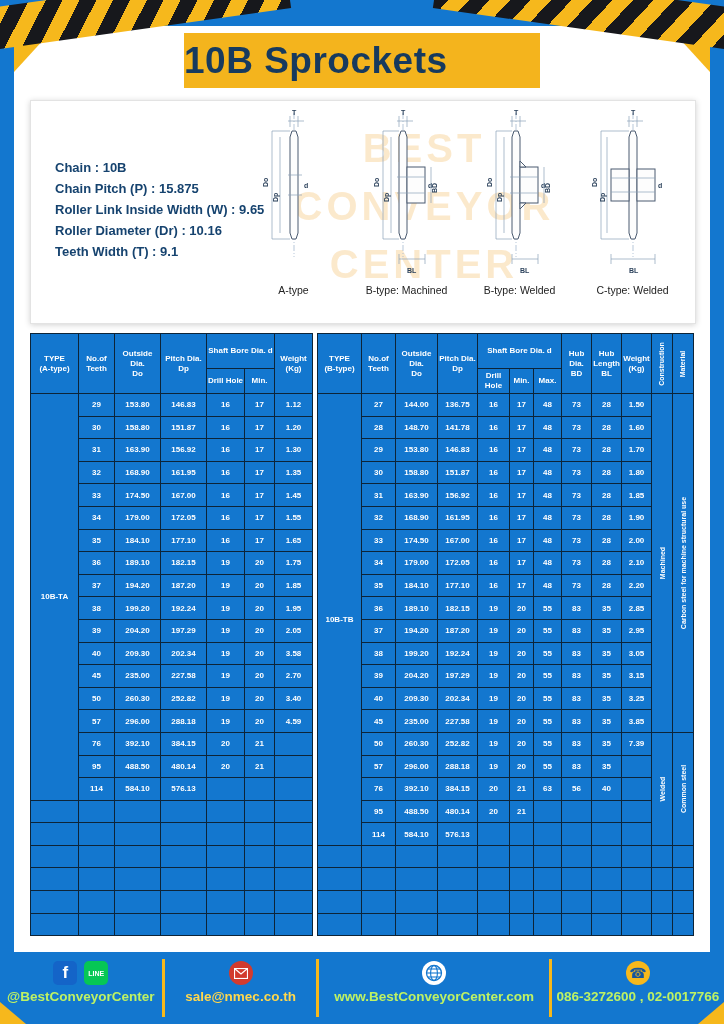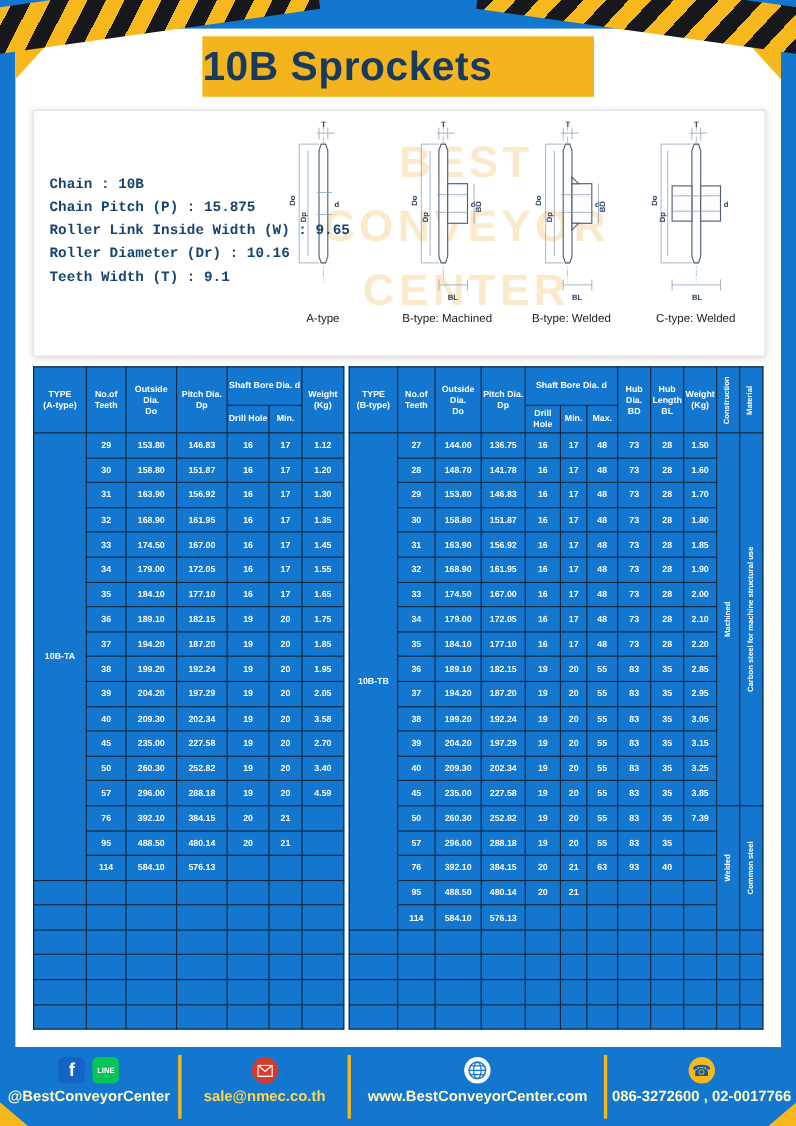--- a/index.html
+++ b/index.html
@@ -18,21 +18,21 @@
   .bcorner{position:absolute;bottom:0;width:26px;height:22px;background:#f6b81c;z-index:6;}
   .bcorner-l{left:0;clip-path:polygon(0 0,0 100%,100% 100%);}
   .bcorner-r{right:0;clip-path:polygon(100% 0,100% 100%,0 100%);}
 
   .banner{position:absolute;left:184px;top:33px;width:356px;height:55px;background:#f4b41d;
           display:flex;align-items:center;z-index:7;}
   .banner h1{margin:0;font-size:37px;color:#173a5e;font-weight:bold;letter-spacing:.5px;}
 
   .spec-panel{position:absolute;left:30px;top:100px;width:664px;height:222px;background:#fff;
               border:1px solid #e3e3e3;box-shadow:0 1px 6px rgba(0,0,0,.18);}
-  .specs{position:absolute;left:14px;top:56px;z-index:3;font-family:Liberation Mono, monospace;}
+  .specs{position:absolute;left:24px;top:56px;z-index:3;}
   .specs div{font-size:13px;font-weight:bold;color:#16436f;line-height:21px;white-space:nowrap;}
 
   .watermark{position:absolute;left:223px;top:18px;width:340px;text-align:center;opacity:.22;
              pointer-events:none;z-index:1;}
   .watermark div{font-size:40px;font-weight:bold;color:#f09d1c;letter-spacing:4px;line-height:58px;}
 
   .diagrams{position:absolute;left:206px;top:6px;width:452px;display:flex;z-index:2;}
   .fig{width:113px;display:flex;flex-direction:column;align-items:center;}
   .fig svg{width:100px;height:176px;}
   .fig .cap{font-size:10.5px;color:#222;margin-top:1px;white-space:nowrap;}
@@ -63,21 +63,21 @@
         align-items:center;justify-content:flex-start;gap:4px;border-right:3px solid #f6b81c;
         padding-top:2px;}
   .fsec.last{border-right:none;}
   .icons{display:flex;gap:7px;align-items:center;}
   .icon{width:24px;height:24px;display:flex;align-items:center;justify-content:center;box-sizing:border-box;}
   .fb{background:#1464c8;color:#fff;font-weight:bold;font-size:17px;border-radius:5px;}
   .lineic{background:#06c755;color:#fff;font-weight:bold;font-size:7px;border-radius:5px;}
   .mail{background:#d23b2e;border-radius:50%;}
   .globe{background:#ffffff;border-radius:50%;}
   .phoneic{background:#f6b81c;border-radius:50%;color:#14559e;font-size:14px;}
-  .flabel{font-size:13.5px;font-weight:bold;color:#fef9c3;white-space:nowrap;}
+  .flabel{font-size:13.5px;font-weight:bold;color:#bef264;white-space:nowrap;}
   .flabel.yellow{color:#ffd84d;}
 </style>
 </head>
 <body>
 
 <div class="page">
   <div class="inner"></div>
 
   <div class="hz hz-left"></div>
   <div class="hz hz-right"></div>
@@ -696,21 +696,21 @@
             <td>35</td>
             <td></td>
           </tr>
           <tr>
             <td>76</td>
             <td>392.10</td>
             <td>384.15</td>
             <td>20</td>
             <td>21</td>
             <td>63</td>
-            <td>93</td>
+            <td>56</td>
             <td>40</td>
             <td></td>
           </tr>
           <tr>
             <td>95</td>
             <td>488.50</td>
             <td>480.14</td>
             <td>20</td>
             <td>21</td>
             <td></td>

